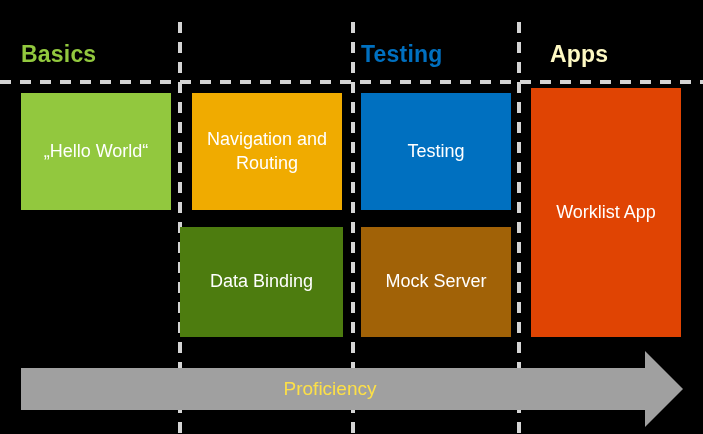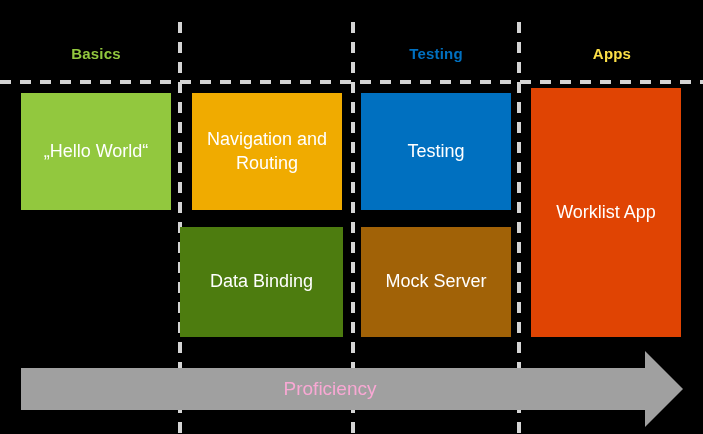--- a/index.html
+++ b/index.html
@@ -17,22 +17,22 @@
     background: #000000;
     overflow: hidden;
   }
 
   
   .col-header {
     position: absolute;
     top: 40px;
     height: 28px;
     line-height: 28px;
-    text-align: center;
-    font-size: 15px;
+    text-align: left;
+    font-size: 23px;
     font-weight: bold;
     letter-spacing: 0.2px;
     white-space: nowrap;
   }
 
   
   .v-dash {
     position: absolute;
     top: 22px;
     bottom: 0;
@@ -89,39 +89,39 @@
   }
   .arrow-label {
     position: absolute;
     left: 0;
     top: 0;
     width: 618px;
     height: 76px;
     display: flex;
     align-items: center;
     justify-content: center;
-    color: #f9a8d4;
+    color: #fde047;
     font-size: 19px;
     pointer-events: none;
   }
 </style>
 </head>
 <body>
 
 <div id="canvas">
 
   <div class="v-dash" style="left:178px;"></div>
   <div class="v-dash" style="left:351px;"></div>
   <div class="v-dash" style="left:517px;"></div>
 
   <div class="h-dash"></div>
 
   <div class="col-header" style="left:21px;  width:150px; color:#92c83e;">Basics</div>
   <div class="col-header" style="left:361px; width:150px; color:#0070c0;">Testing</div>
-  <div class="col-header" style="left:537px; width:150px; color:#fde047;">Apps</div>
+  <div class="col-header" style="left:550px; width:150px; color:#fef9c3;">Apps</div>
 
   <div class="box" style="left:192px; top:93px;  width:150px; height:117px; background:#f0ab00;">Navigation and Routing</div>
   <div class="box" style="left:21px;  top:93px;  width:150px; height:117px; background:#92c83e;">„Hello World“</div>
   <div class="box" style="left:361px; top:93px;  width:150px; height:117px; background:#0070c0;">Testing</div>
 
   <div class="box" style="left:531px; top:88px;  width:150px; height:249px; background:#e04403;text-align:center;">Worklist App</div>
 
   <div class="box" style="left:180px; top:227px; width:163px; height:110px; background:#4d7c0f;">Data Binding</div>
   <div class="box" style="left:361px; top:227px; width:150px; height:110px; background:#a16207;">Mock Server</div>
 

